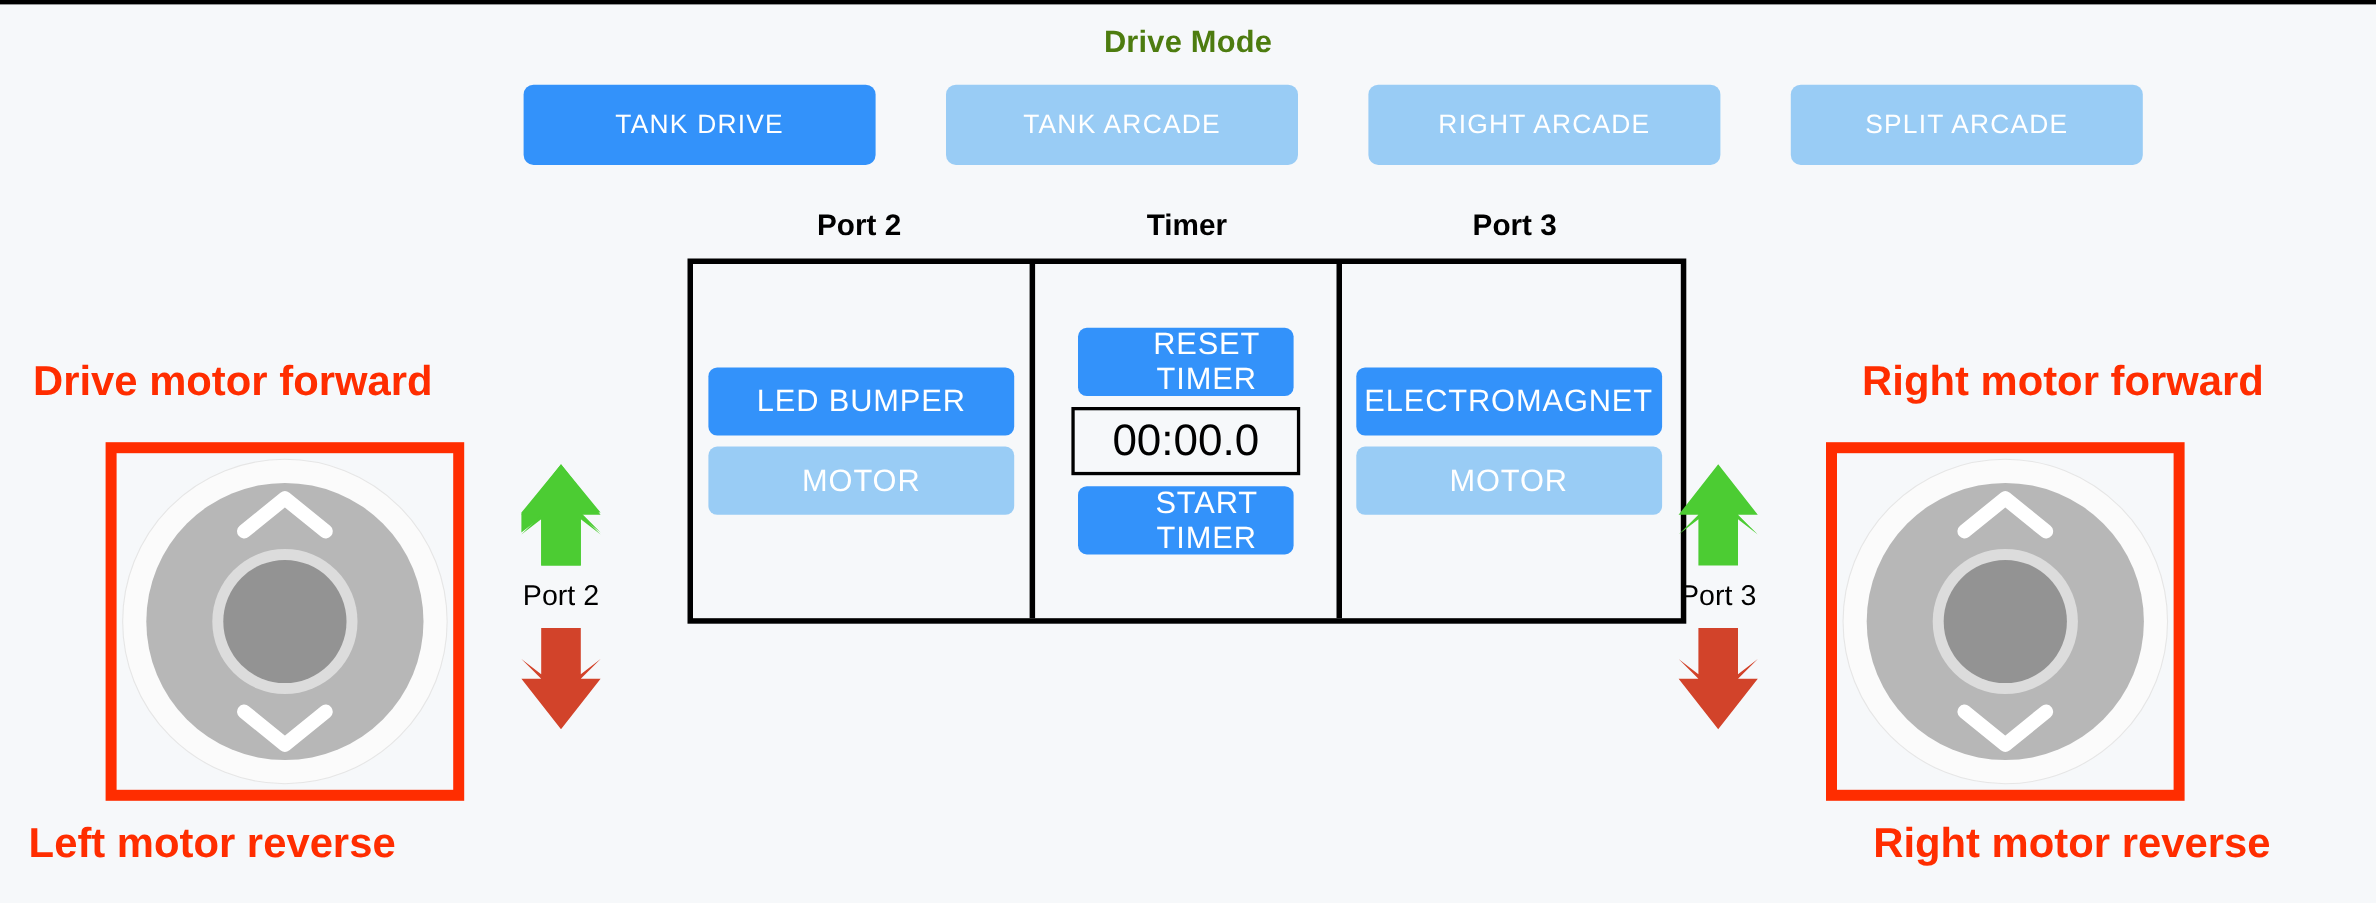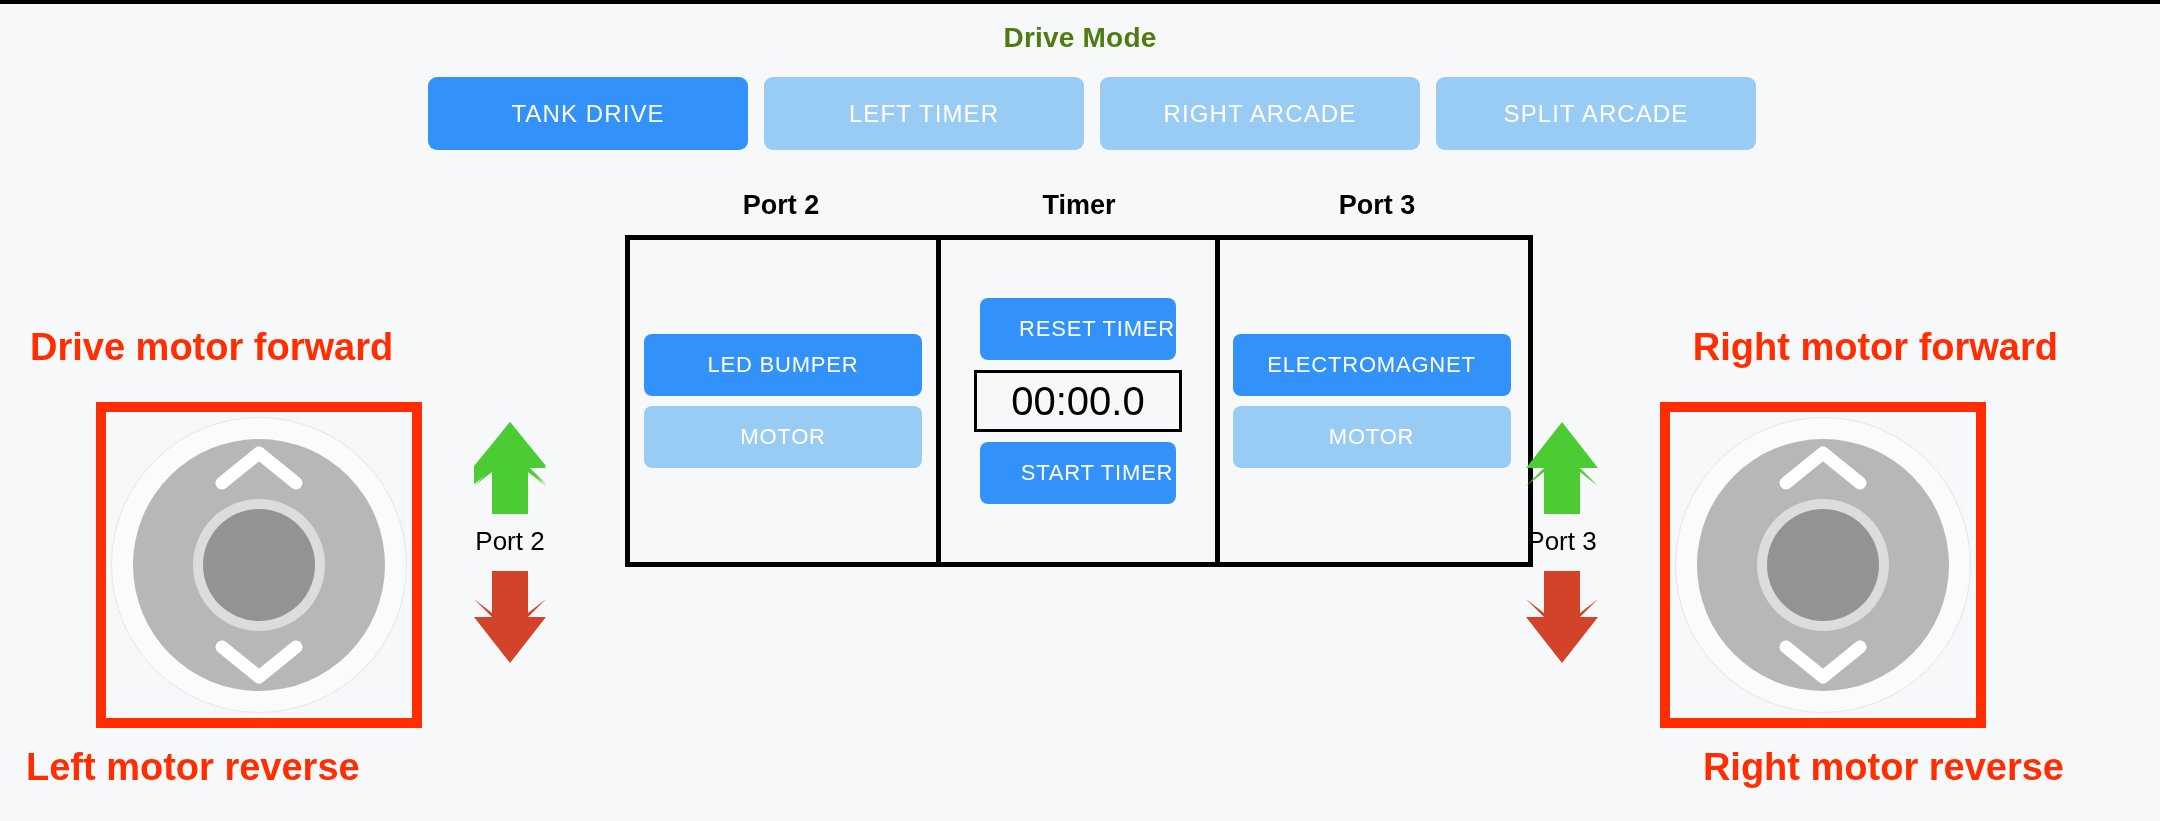--- a/index.html
+++ b/index.html
@@ -52,20 +52,21 @@
     border-radius: 9px;
     background: #99ccf5;
     color: #ffffff;
     font-size: 24px;
     font-family: "Liberation Sans", sans-serif;
     letter-spacing: 1.1px;
     cursor: pointer;
     display: flex;
     align-items: center;
     justify-content: center;
+    margin-left: 48px;
   }
   .mode-btn.active { background: #3392fa; }
 
   
   .panel-headers {
     position: absolute;
     left: 625px;
     top: 190px;
     width: 908px;
     display: flex;
@@ -106,40 +107,40 @@
     justify-content: center;
   }
   .col-port3 { width: 303px; }
 
   .dev-btn {
     width: 278px;
     height: 62px;
     border: none;
     border-radius: 8px;
     color: #ffffff;
-    font-size: 22px;
+    font-size: 28px;
     font-family: "Liberation Sans", sans-serif;
     letter-spacing: .8px;
     cursor: pointer;
     display: flex;
     align-items: center;
     justify-content: center;
     background: #3392fa;
   }
   .dev-btn.light { background: #99ccf5; }
   .dev-gap { height: 10px; }
 
   .timer-btn {
     width: 196px;
     height: 62px;
     border: none;
     border-radius: 8px;
     background: #3392fa;
     color: #ffffff;
-    font-size: 22px;
+    font-size: 28px;
     font-family: "Liberation Sans", sans-serif;
     letter-spacing: .8px;
     cursor: pointer;
     display: flex;
     align-items: center;
     justify-content: center;
     padding-left: 38px;
   }
 
   .timer-display {
@@ -249,21 +250,21 @@
 </style>
 </head>
 <body>
 
 <div class="top-strip"></div>
 
 <div class="drive-mode-title">Drive Mode</div>
 
 <div class="drive-mode-row">
   <button class="mode-btn active">TANK DRIVE</button>
-  <button class="mode-btn">LEFT TIMER</button>
+  <button class="mode-btn">TANK ARCADE</button>
   <button class="mode-btn">RIGHT ARCADE</button>
   <button class="mode-btn">SPLIT ARCADE</button>
 </div>
 
 <div class="panel-headers">
   <div class="panel-header ph-port2">Port 2</div>
   <div class="panel-header ph-timer">Timer</div>
   <div class="panel-header ph-port3">Port 3</div>
 </div>
 

